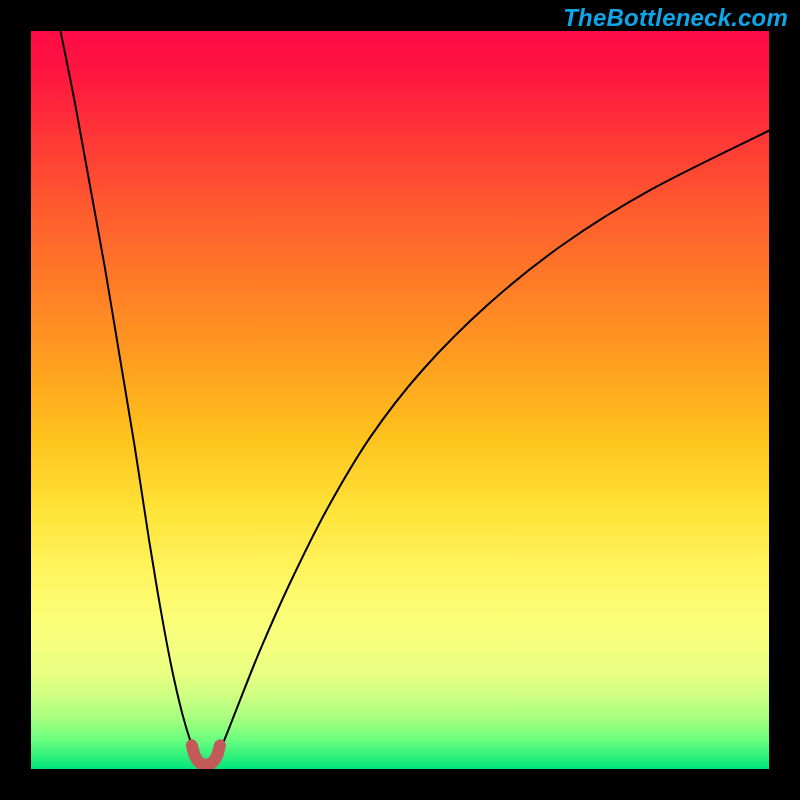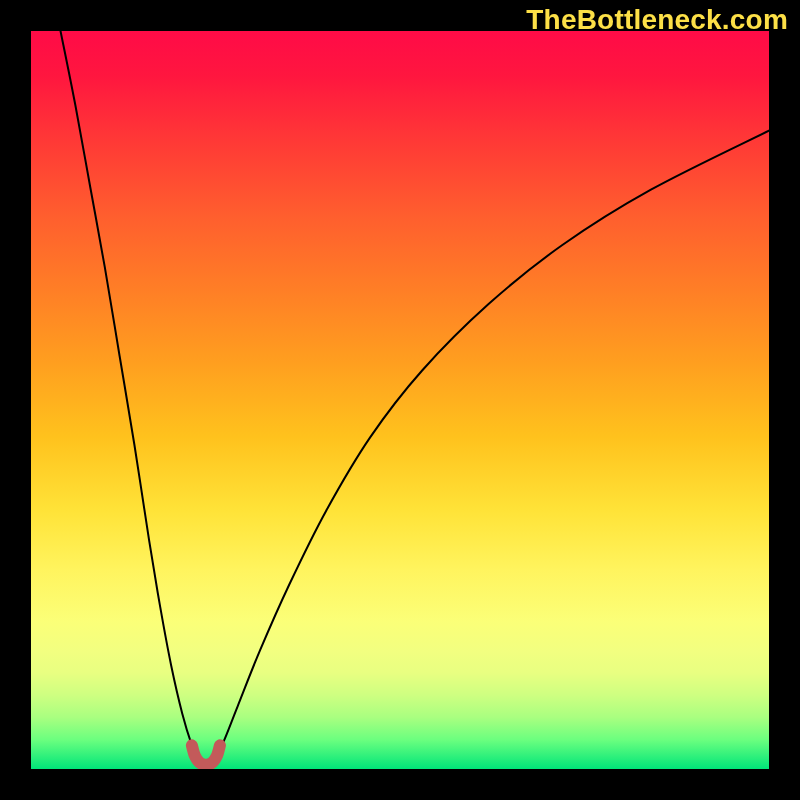--- a/index.html
+++ b/index.html
@@ -50,24 +50,25 @@
   svg.curves {
     position: absolute;
     inset: 0;
     width: 738px;
     height: 738px;
   }
   .watermark {
     position: absolute;
     top: 4px;
     right: 12px;
-    color: #fde047;
-    font-size: 28px;
+    color: #0ea5e9;
+    font-size: 24px;
     font-weight: 600;
     letter-spacing: 0.2px;
+    font-style: italic;
   }
 </style>
 </head>
 <body>
 
 <div class="frame">
 
   <div class="watermark">TheBottleneck.com</div>
 
   <div class="plot">

